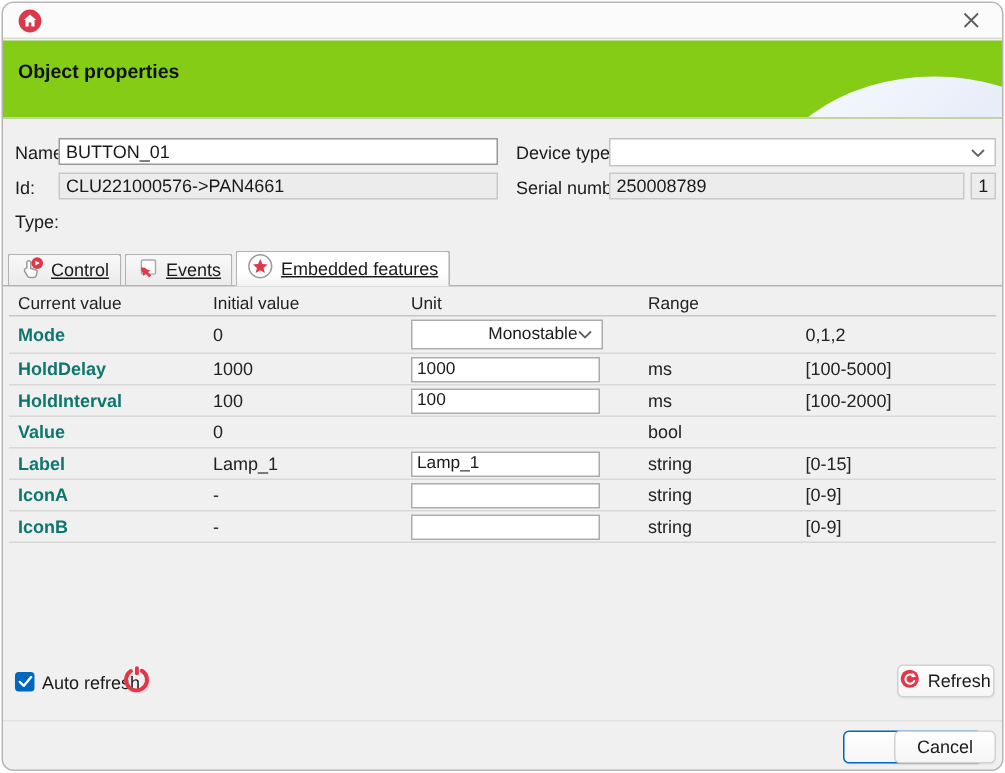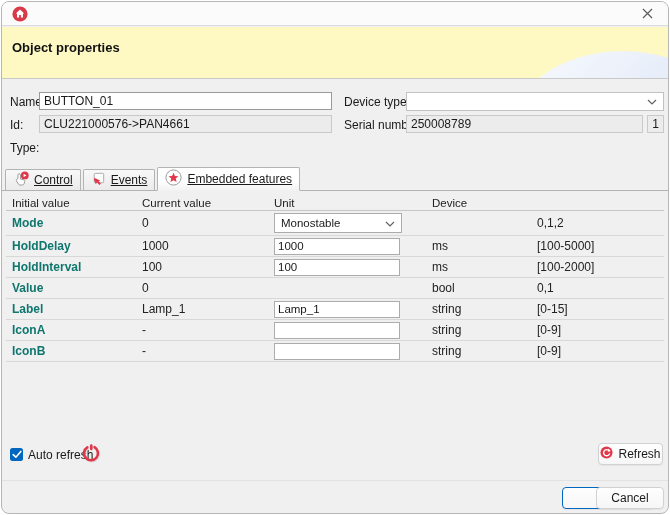--- a/index.html
+++ b/index.html
@@ -7,21 +7,21 @@
   .window {
     position:relative; width:668px; height:513px; margin:1px;
     border:1px solid #b6b6b6; border-radius:8px; overflow:hidden;
     background:#f0f0f0; font-size:12px; color:#1a1a1a;
   }
 
   
   .titlebar { position:absolute; top:0; left:0; right:0; height:24px; background:#fbfbfb; border-bottom:1px solid #dcdcdc; }
   .logo { position:absolute; left:10px; top:4px; width:16px; height:16px; }
   .close-btn { position:absolute; right:6px; top:2px; width:30px; height:20px; display:flex; align-items:center; justify-content:center; background:transparent; border:none; cursor:pointer; }
-  .header { position:absolute; top:25px; left:0; right:0; height:52px; background:#fef9c3; border-bottom:1px solid #c9c9c9; overflow:hidden; }
+  .header { position:absolute; top:25px; left:0; right:0; height:52px; background:#84cc16; border-bottom:1px solid #c9c9c9; overflow:hidden; }
   .swoosh { position:absolute; right:-70px; top:24px; width:230px; height:170px; border-radius:50%;
             background:linear-gradient(135deg,#f5f8fd 10%,#e3eaf8 55%,#d7e1f5); }
   .dialog-title { position:absolute; left:10px; top:13px; font-size:13px; font-weight:bold; color:#111; }
 
   
   .lbl { position:absolute; font-size:12px; color:#1a1a1a; white-space:nowrap; }
   .tfield { position:absolute; height:18px; border:1px solid #999; background:#fff; font-family:"Liberation Sans",sans-serif;
             font-size:12px; color:#1a1a1a; padding:0 4px; }
   .tfield.ro { background:#ececec; border-color:#c9c9c9; }
   .combo { position:absolute; height:19px; background:#fff; border:1px solid #c2c2c2; display:flex; align-items:center;
@@ -41,21 +41,21 @@
   .table { position:absolute; left:4px; right:4px; top:193px; }
   .thead, .trow { display:grid; grid-template-columns:130px 132px 158px 105px 1fr; align-items:center; padding-left:6px; }
   .thead { height:16px; border-bottom:1px solid #c6c6c6; font-size:11.5px; color:#222; }
   .trow { height:21px; border-bottom:1px solid #d8d8d8; font-size:12px; }
   .trow.tall { height:25px; }
   .fname { font-weight:bold; color:#0f766e; }
   .cell { color:#222; }
   .cin { width:126px; height:17px; border:1px solid #acacac; background:#fff; font-family:"Liberation Sans",sans-serif;
          font-size:11.5px; padding:0 3px; color:#1a1a1a; }
   .cselect { width:128px; height:20px; background:#fff; border:1px solid #acacac; display:flex; align-items:center;
-             justify-content:space-between; padding:0 6px; font-size:11.5px; cursor:pointer; }
+             justify-content:flex-end; padding:0 6px; font-size:11.5px; cursor:pointer; }
 
   
   .checkbox { position:absolute; left:8px; top:446px; width:13px; height:13px; border-radius:2.5px; background:#0067c0;
               display:flex; align-items:center; justify-content:center; cursor:pointer; }
   .chk-lbl { position:absolute; left:26px; top:446px; font-size:12px; }
   .autorefresh-ic { position:absolute; left:79px; top:441px; width:20px; height:20px; }
   .btn { position:absolute; height:22px; border:1px solid #d2d2d2; border-radius:4px;
          background:linear-gradient(#fefefe,#f6f6f6); font-family:"Liberation Sans",sans-serif; font-size:12px;
          color:#1a1a1a; display:flex; align-items:center; justify-content:center; gap:5px; cursor:pointer;
          box-shadow:0 1px 1px rgba(0,0,0,0.05); }
@@ -137,24 +137,24 @@
           <circle cx="8.5" cy="8.5" r="7.6" fill="#ffffff" stroke="#9a9a9a" stroke-width="1"></circle>
           <path d="M8.5 3.7 L9.9 7 L13.4 7.3 L10.7 9.6 L11.6 13 L8.5 11.2 L5.4 13 L6.3 9.6 L3.6 7.3 L7.1 7 Z" fill="#e0384a"></path>
         </svg>
       </span>
       <span>Embedded features</span>
     </div>
   </div>
 
   <div class="table">
     <div class="thead">
+      <span>Current value</span>
       <span>Initial value</span>
-      <span>Current value</span>
       <span>Unit</span>
-      <span>Device</span>
+      <span>Range</span>
     </div>
 
     <div class="trow tall">
       <span class="fname">Mode</span>
       <span class="cell">0</span>
       <span>
         <span class="cselect">
           <span>Monostable</span>
           <span>
             <svg width="10" height="6" viewBox="0 0 10 6">
@@ -181,21 +181,20 @@
       <span><input class="cin" value="100" style=""></span>
       <span class="cell">ms</span>
       <span class="cell">[100-2000]</span>
     </div>
 
     <div class="trow">
       <span class="fname">Value</span>
       <span class="cell">0</span>
       <span></span>
       <span class="cell">bool</span>
-      <span class="cell">0,1</span>
     </div>
 
     <div class="trow">
       <span class="fname">Label</span>
       <span class="cell">Lamp_1</span>
       <span><input class="cin" value="Lamp_1" style=""></span>
       <span class="cell">string</span>
       <span class="cell">[0-15]</span>
     </div>
 

